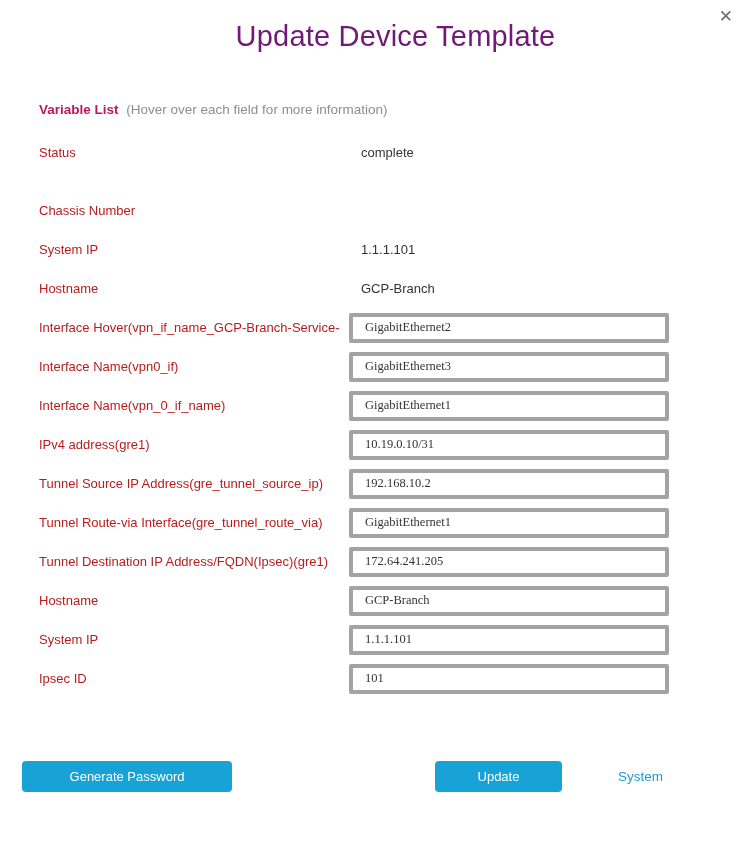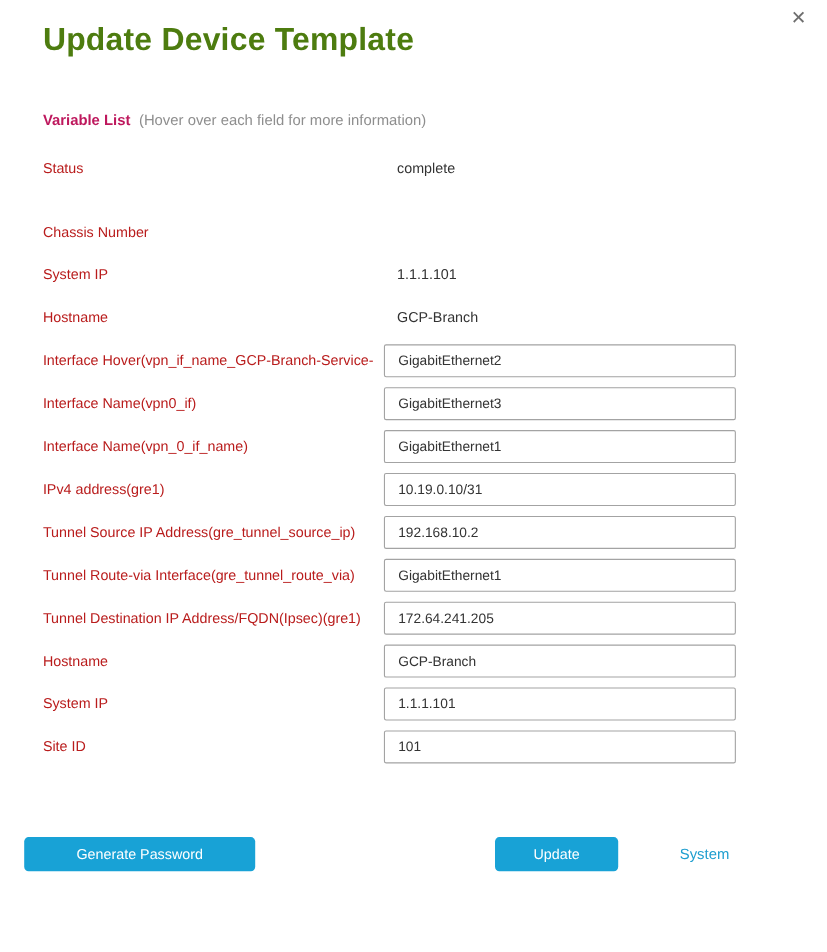--- a/index.html
+++ b/index.html
@@ -7,54 +7,54 @@
     width:752px;height:865px;background:#ffffff;overflow:hidden;
     font-family:"Liberation Sans", sans-serif;position:relative;
   }
   .dialog{width:752px;height:865px;position:relative;}
   .close-btn{
     position:absolute;top:4px;right:15px;background:none;border:none;
     font-size:17px;color:#6f6f6f;cursor:pointer;font-weight:300;
     font-family:"Liberation Sans", sans-serif;padding:2px 4px;
   }
   .dialog-title{
-    margin:0;padding:21px 0 0 39px;font-size:29px;font-weight:700;
-    color:#4d7c0f;letter-spacing:.2px;line-height:1.1;
+    margin:0;padding:21px 0 0 39px;font-size:29px;font-weight:400;
+    color:#701a75;letter-spacing:.2px;line-height:1.1;text-align:center;
   }
   .section-head{
     margin-top:49px;padding-left:39px;font-size:13.5px;line-height:15px;
   }
   .section-head .head-bold{font-weight:bold;color:#be185d;}
   .section-head .head-hint{color:#8e8e8e;margin-left:4px;font-weight:normal;}
   .rows{margin-top:21px;padding-left:39px;}
   .row{display:flex;align-items:center;height:30px;margin-bottom:9px;}
   .row.gap-after{margin-bottom:28px;}
   .field-label{
     width:310px;flex:0 0 310px;font-size:13px;color:#b91c1c;
     white-space:nowrap;overflow:hidden;
   }
   .field-value{font-size:13px;color:#333333;padding-left:12px;}
   .field-input{
-    width:320px;height:30px;box-sizing:border-box;border:1px solid #a3a3a3;
+    width:320px;height:30px;box-sizing:border-box;border:4px solid #a3a3a3;
     border-radius:2px;background:#fff;padding:0 12px;font-size:12.5px;
-    color:#333333;font-family:Liberation Sans, sans-serif;outline:none;
+    color:#333333;font-family:Liberation Serif, serif;outline:none;
   }
   .footer{
     margin-top:67px;display:flex;align-items:center;justify-content:space-between;
     padding-left:22px;padding-right:89px;
   }
   .btn{
     border:none;border-radius:4px;background:#18a2d6;color:#ffffff;
     font-size:13px;font-family:"Liberation Sans", sans-serif;cursor:pointer;
     height:31px;
     text-align:center;
   }
   .btn-generate{width:210px;}
   .footer-right{display:flex;align-items:center;gap:56px;}
-  .btn-update{width:112px;}
+  .btn-update{width:127px;}
   .cancel-link{
     font-size:13.5px;color:#1e9ecf;text-decoration:none;cursor:pointer;
   }
 </style>
 </head>
 <body>
 
 <div class="dialog">
 
   <button class="close-btn">✕</button>
@@ -113,21 +113,21 @@
   </div>
       <div class="row">
     <div class="field-label">Hostname</div>
     <input class="field-input" type="text" value="GCP-Branch" style="">
   </div>
       <div class="row">
     <div class="field-label">System IP</div>
     <input class="field-input" type="text" value="1.1.1.101" style="">
   </div>
       <div class="row">
-    <div class="field-label">Site ID</div>
+    <div class="field-label">Ipsec ID</div>
     <input class="field-input" type="text" value="101" style="">
   </div>
     </div>
 
   <div class="footer">
     <button class="btn btn-generate" style="background: rgb(24, 162, 214);">Generate Password</button>
     <div class="footer-right">
       <button class="btn btn-update" style="background: rgb(24, 162, 214);">Update</button>
       <a class="cancel-link" style="color: rgb(30, 158, 207);">System</a>
     </div>

